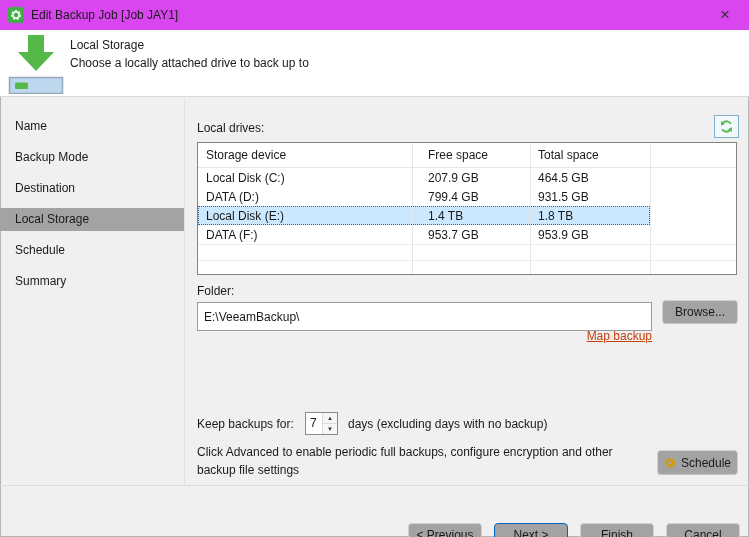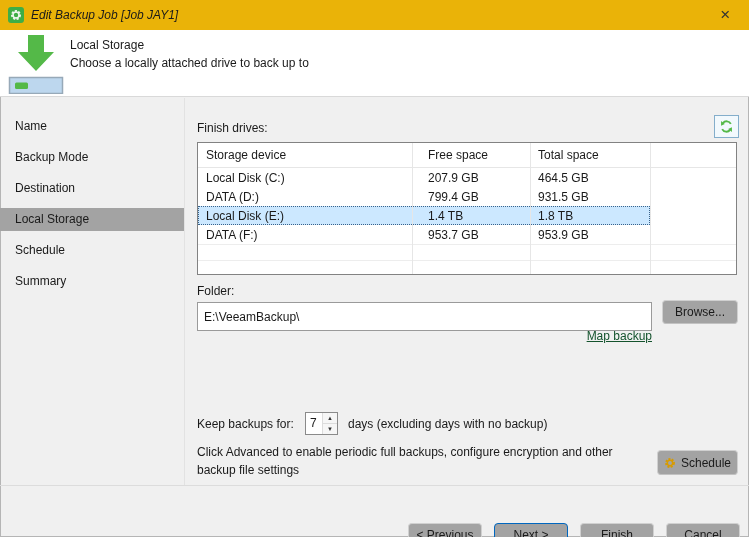--- a/index.html
+++ b/index.html
@@ -1,20 +1,20 @@
 <!DOCTYPE html>
 <html><head>
 <meta charset="utf-8">
 <style>
   html,body{margin:0;padding:0;}
   body{width:749px;height:537px;font-family:"Liberation Sans","DejaVu Sans",sans-serif;font-size:12px;color:#1a1a1a;background:#fff;}
   #window{position:relative;width:749px;height:537px;background:#f0f0f0;overflow:hidden;box-shadow:inset 0 0 0 1px #b5b5b5;}
 
   
-  .titlebar{position:absolute;left:0;top:0;right:0;height:41px;background:#eab308;font-style:italic;}
+  .titlebar{position:absolute;left:0;top:0;right:0;height:41px;background:#d946ef;}
   .titlebar-icon{position:absolute;left:8px;top:7px;width:16px;height:16px;background:#3fae46;border-radius:3px;display:flex;align-items:center;justify-content:center;}
   .titlebar-title{position:absolute;left:31px;top:8px;font-size:12px;color:#1a1a1a;white-space:nowrap;}
   .close-btn{position:absolute;right:8px;top:3px;width:32px;height:24px;display:flex;align-items:center;justify-content:center;font-size:17px;color:#333;cursor:default;}
 
   
   .header{position:absolute;left:0;top:30px;right:0;height:67px;background:#ffffff;border-bottom:1px solid #d9d9d9;box-sizing:border-box;}
   .header-icon{position:absolute;left:8px;top:4px;}
   .header-title{position:absolute;left:70px;top:8px;font-size:12px;color:#1a1a1a;}
   .header-subtitle{position:absolute;left:70px;top:26px;font-size:12px;color:#1a1a1a;}
 
@@ -36,21 +36,21 @@
   .c1{width:214px;padding-left:8px;box-sizing:border-box;z-index:1;}
   .c2{width:118px;padding-left:16px;box-sizing:border-box;z-index:1;}
   .c3{width:120px;padding-left:8px;box-sizing:border-box;z-index:1;}
   .c4{flex:1;z-index:1;}
   .trow.selected::before{content:"";position:absolute;left:0;top:0;width:452px;height:19px;background:#cce8ff;border:1px dotted #39638b;box-sizing:border-box;z-index:0;}
   .erow{height:15px;border-top:1px solid #ededed;}
 
   .folder-input{position:absolute;left:197px;top:302px;width:455px;height:29px;box-sizing:border-box;border:1px solid #9a9a9a;background:#fff;font-family:inherit;font-size:12px;padding:0 6px;color:#1a1a1a;}
   .btn{background:#a3a3a3;border:1px solid #d0d0d0;border-bottom-color:#c2c2c2;border-radius:4px;font-family:inherit;font-size:12px;color:#1a1a1a;display:flex;align-items:center;justify-content:center;box-sizing:border-box;cursor:default;}
   .browse-btn{position:absolute;left:662px;top:300px;width:76px;height:24px;}
-  .map-link{position:absolute;left:197px;top:329px;width:455px;text-align:right;color:#14532d;text-decoration:underline;cursor:pointer;}
+  .map-link{position:absolute;left:197px;top:329px;width:455px;text-align:right;color:#c2410c;text-decoration:underline;cursor:pointer;}
 
   .spinner{position:absolute;left:305px;top:412px;width:33px;height:23px;border:1px solid #8a8a8a;background:#fff;box-sizing:border-box;}
   .spin-value{position:absolute;left:4px;top:0;line-height:21px;}
   .spin-btns{position:absolute;right:0;top:0;bottom:0;width:14px;border-left:1px solid #dcdcdc;display:flex;flex-direction:column;}
   .spin-btns span{flex:1;display:flex;align-items:center;justify-content:center;font-size:6px;color:#333;background:#f6f6f6;}
   .spin-btns span:first-child{border-bottom:1px solid #dcdcdc;}
 
   .advanced-btn{position:absolute;left:657px;top:450px;width:81px;height:25px;gap:5px;}
 
   
@@ -91,21 +91,21 @@
 
   <div class="sidebar">
     <div class="sidebar-item si-0">Name</div>
     <div class="sidebar-item si-1">Backup Mode</div>
     <div class="sidebar-item si-2">Destination</div>
     <div class="sidebar-item si-3 selected">Local Storage</div>
     <div class="sidebar-item si-4">Schedule</div>
     <div class="sidebar-item si-5">Summary</div>
   </div>
 
-  <div class="label" style="left:197px;top:121px;">Finish drives:</div>
+  <div class="label" style="left:197px;top:121px;">Local drives:</div>
   <div class="refresh-btn">
     <svg width="15" height="15" viewBox="0 0 16 16">
       <path d="M12.6 5.2 A5 5 0 0 0 4.2 4.4" fill="none" stroke="#54b948" stroke-width="2"></path>
       <polygon points="2.2,2.2 6.2,5.4 2.2,7.2" fill="#54b948"></polygon>
       <path d="M3.4 10.8 A5 5 0 0 0 11.8 11.6" fill="none" stroke="#54b948" stroke-width="2"></path>
       <polygon points="13.8,13.8 9.8,10.6 13.8,8.8" fill="#54b948"></polygon>
     </svg>
   </div>
 
   <div class="drives-table">

